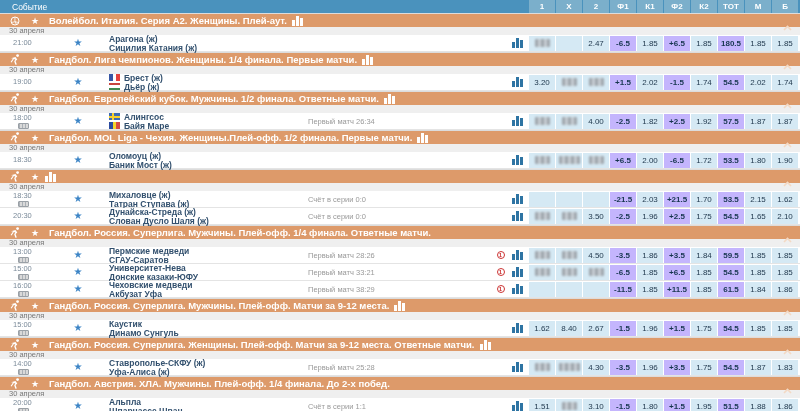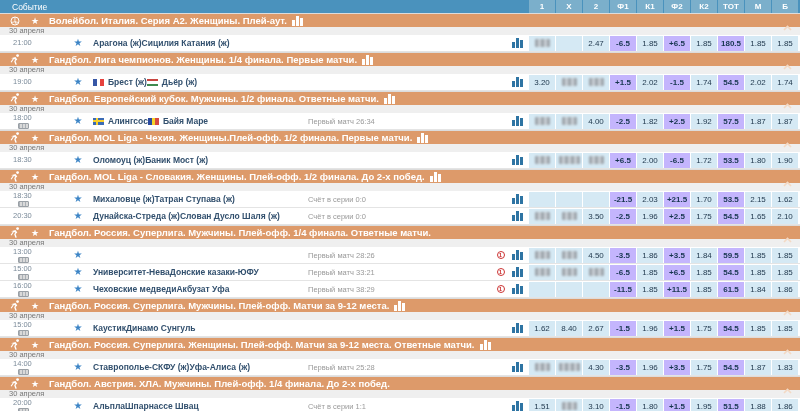--- a/index.html
+++ b/index.html
@@ -24,21 +24,21 @@
   .stchart{margin-left:5px;display:flex;align-items:flex-end;}
   .chev{position:absolute;right:8px;top:3px;}
   .daterow{height:8px;background:var(--datebg);font-size:7.5px;color:#777;line-height:8px;padding-left:9px;}
   .mrow{height:17px;background:#fff;border-bottom:1px solid #e4e4e4;display:flex;align-items:center;
     position:relative;padding-left:13px;cursor:pointer;}
   .timewrap{width:30px;display:flex;flex-direction:column;align-items:flex-start;justify-content:center;}
   .time{font-size:7.5px;color:#7a8a99;line-height:8px;}
   .livebadge{width:11px;height:6px;margin-top:1px;margin-left:5px;background:#d9d9d9;border:1px solid #9aa0a6;
     border-radius:1px;background-image:linear-gradient(90deg,#aab0b6 1px,transparent 1px);background-size:3px 100%;}
   .rowstar{width:14px;margin-left:28px;color:var(--star);font-size:10px;line-height:10px;text-align:center;}
-  .teams{margin-left:8px;display:flex;flex-direction:row;justify-content:flex-end;}
+  .teams{margin-left:24px;display:flex;flex-direction:column;justify-content:flex-end;}
   .tline{display:flex;align-items:center;height:8px;margin:0.5px 0;}
   .flag{width:11px;height:7px;margin-right:4px;flex:0 0 auto;}
   .flag.fr{background:linear-gradient(to right,#3757a6 33.3%,#fff 33.3% 66.6%,#e6413d 66.6%);}
   .flag.ro{background:linear-gradient(to right,#2b4ba0 33.3%,#f5d42a 33.3% 66.6%,#d84a42 66.6%);}
   .flag.hu{background:linear-gradient(to bottom,#c8453f 33.3%,#fff 33.3% 66.6%,#3f8a4f 66.6%);}
   .flag.se{background-color:#3b6bb5;background-image:linear-gradient(#f8d02c,#f8d02c),linear-gradient(#f8d02c,#f8d02c);
     background-size:2px 100%,100% 2px;background-position:3px 0,0 2.5px;background-repeat:no-repeat;}
   .tname{font-size:8.5px;font-weight:bold;color:var(--team);line-height:8px;white-space:nowrap;}
   .note{position:absolute;left:308px;top:50%;transform:translateY(-50%);font-size:7.5px;color:var(--note);}
   .infoslot{width:13px;display:flex;justify-content:center;}
@@ -328,21 +328,20 @@
     </section>
     <section class="section">
       <div class="sheader">
         <span class="sicon">
           <svg width="10" height="11" viewBox="0 0 10 11" fill="#fff">
             <circle cx="7.6" cy="1.6" r="1.4"></circle>
             <path d="M1 4.2 L5.5 3 L7.3 5.4 L5.6 7 L6.8 10.4 L5.4 10.8 L4.2 7.3 L5.3 5.6 L3.9 4.9 L1.6 8.6 L0.6 8 L3 4.6 Z"></path>
           </svg>
         </span>
         <span class="shstar">★</span>
-        <span class="stitle">Гандбол. MOL Liga - Словакия. Женщины. Плей-офф. 1/2 финала. До 2-х побед.</span>
         <span class="stchart">
           <svg width="12" height="10" viewBox="0 0 12 10">
             <rect x="0" y="4" width="3" height="6" fill="#ffffff"></rect>
             <rect x="4" y="0" width="3" height="10" fill="#ffffff"></rect>
             <rect x="8" y="2" width="3" height="8" fill="#ffffff"></rect>
           </svg>
         </span>
         <span class="chev"><svg width="9" height="6" viewBox="0 0 9 6" fill="none" stroke="#f3d9c4" stroke-width="1.6">
             <polyline points="1,5 4.5,1.5 8,5"></polyline>
           </svg></span>
@@ -438,20 +437,28 @@
             <polyline points="1,5 4.5,1.5 8,5"></polyline>
           </svg></span>
       </div>
       <div class="daterow">30 апреля</div>
       <div class="mrow">
         <div class="timewrap">
           <span class="time">13:00</span>
           <span class="livebadge"></span>
         </div>
         <span class="rowstar">★</span>
+        <div class="teams">
+          <div class="tline">
+            <span class="tname">Пермские медведи</span>
+          </div>
+          <div class="tline">
+            <span class="tname">СГАУ-Саратов</span>
+          </div>
+        </div>
         <span class="note">Первый матч 28:26</span>
         <div class="rblock">
           <span class="infoslot">
             <span class="infoicon">1</span>
           </span>
           <span class="chartslot">
             <svg width="12" height="10" viewBox="0 0 12 10">
               <rect x="0" y="4" width="3" height="6" fill="#2e74a3"></rect>
               <rect x="4" y="0" width="3" height="10" fill="#2e74a3"></rect>
               <rect x="8" y="2" width="3" height="8" fill="#2e74a3"></rect>

